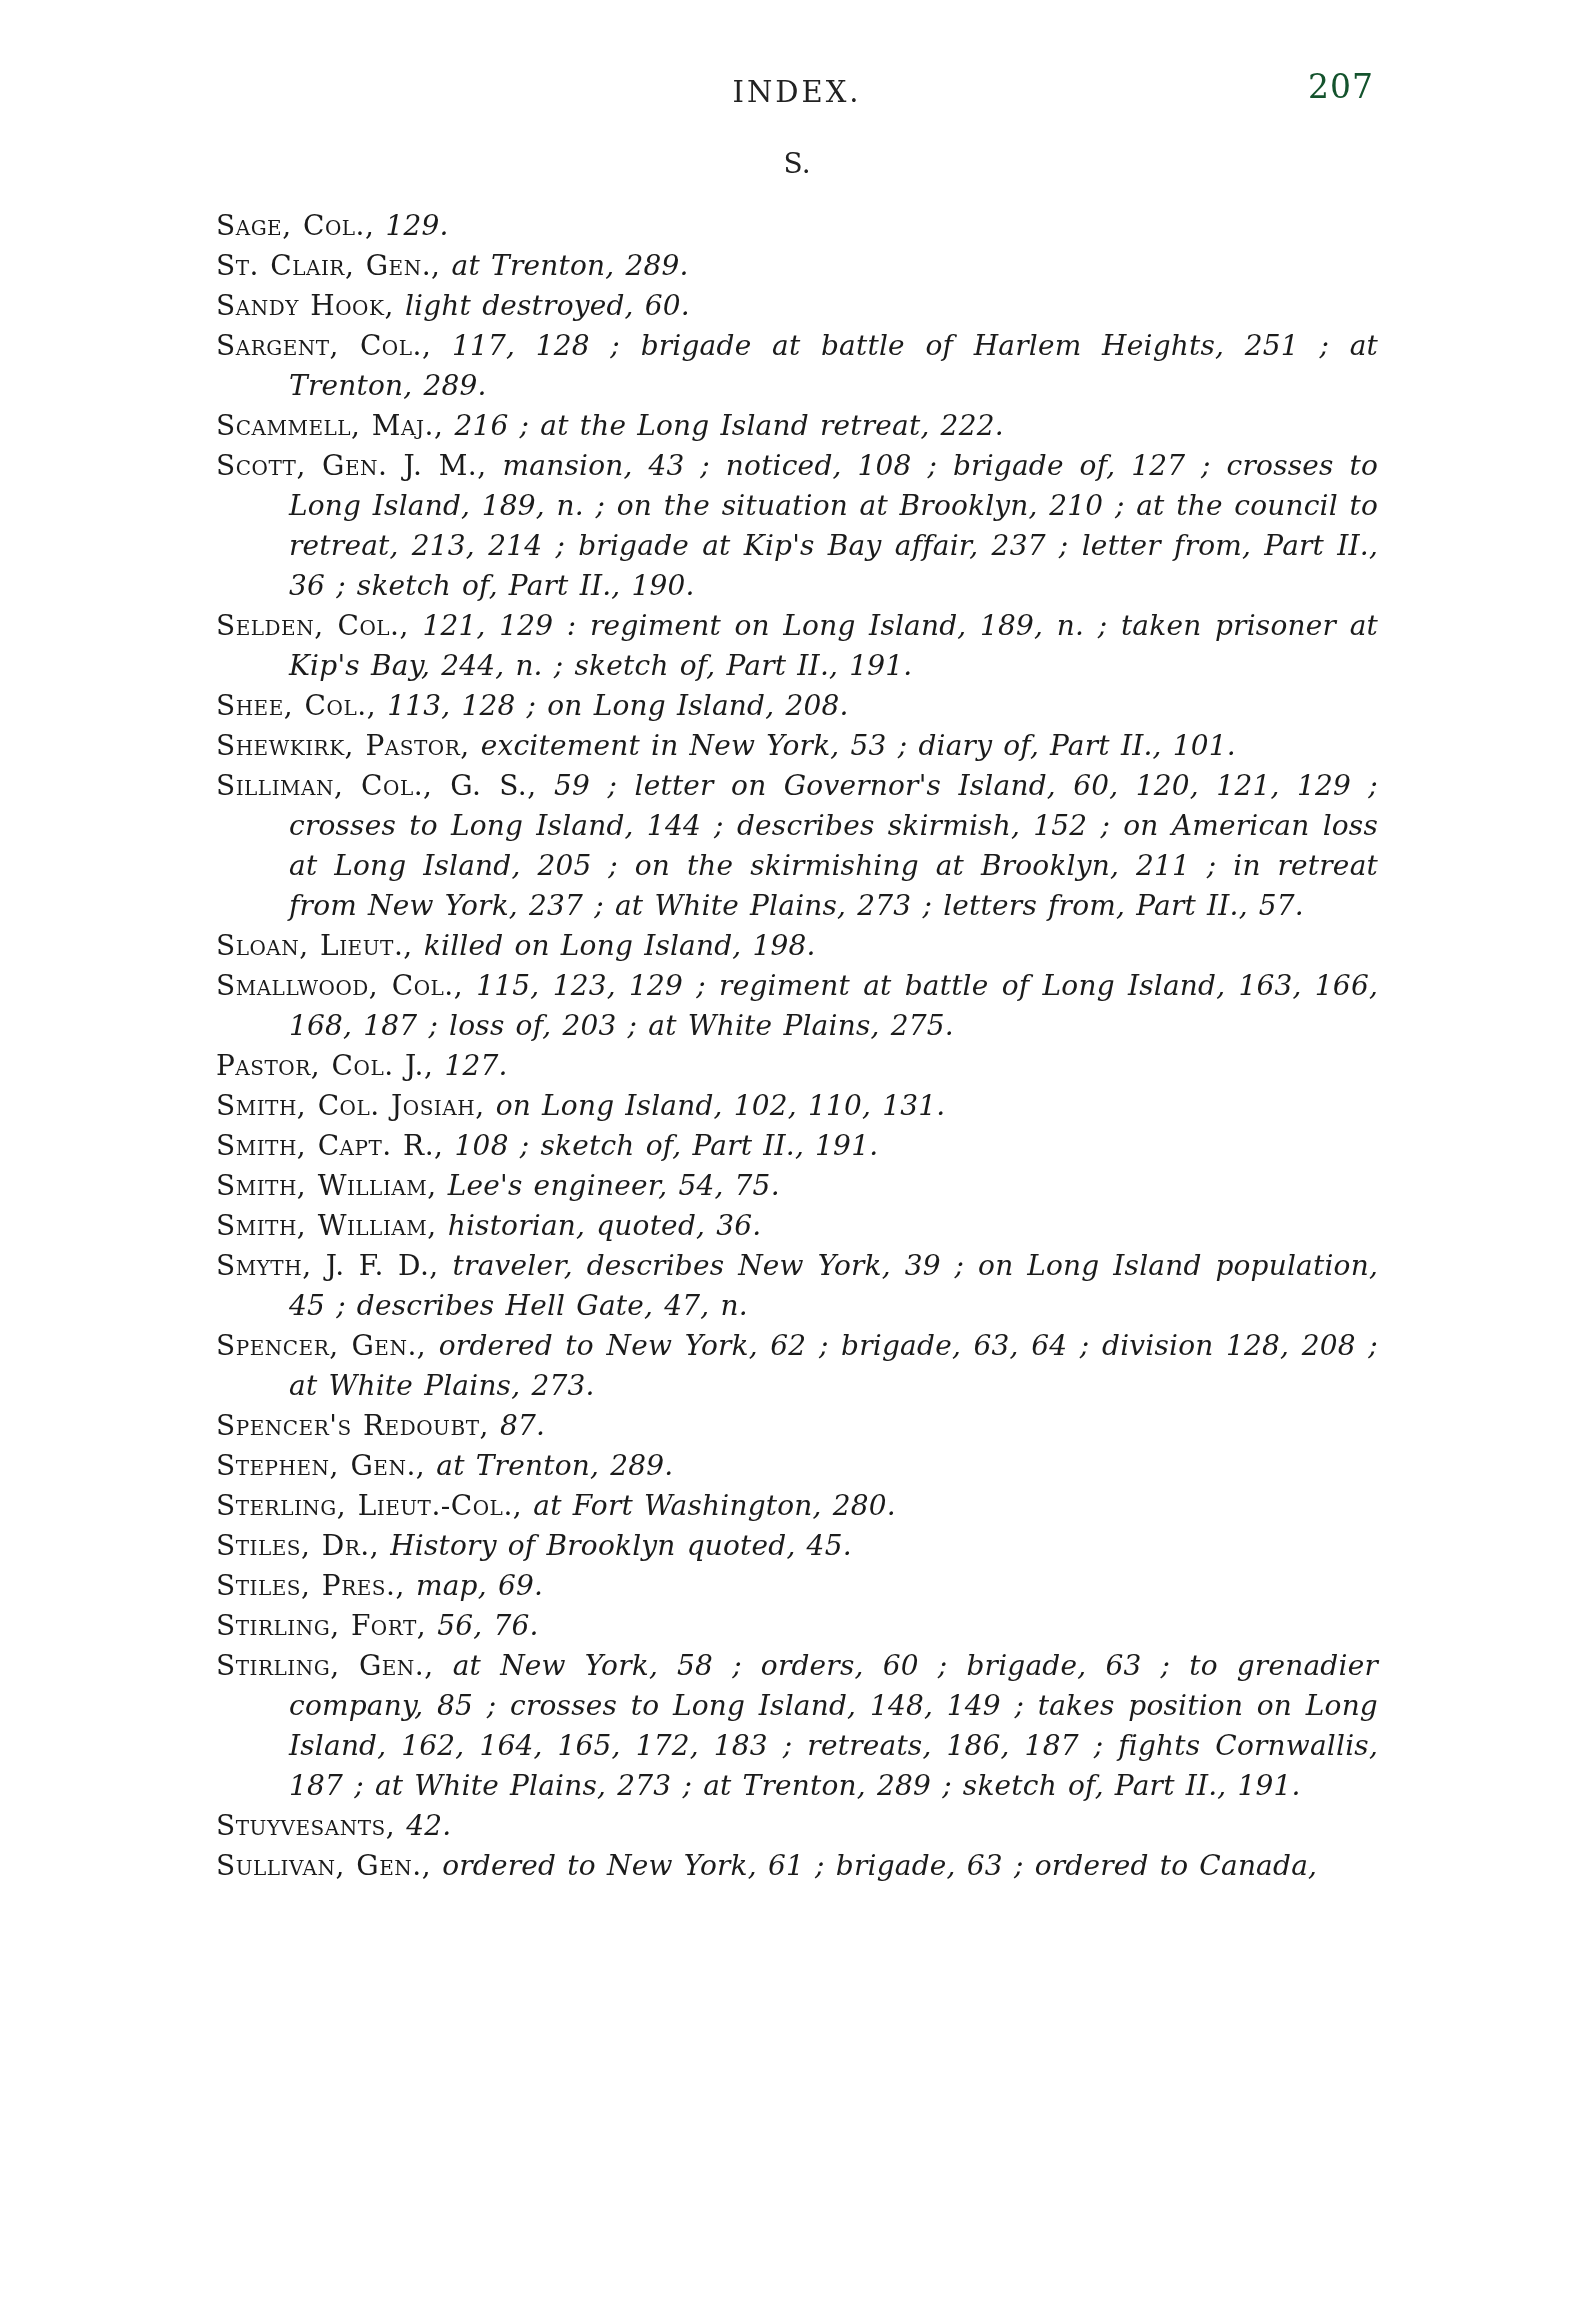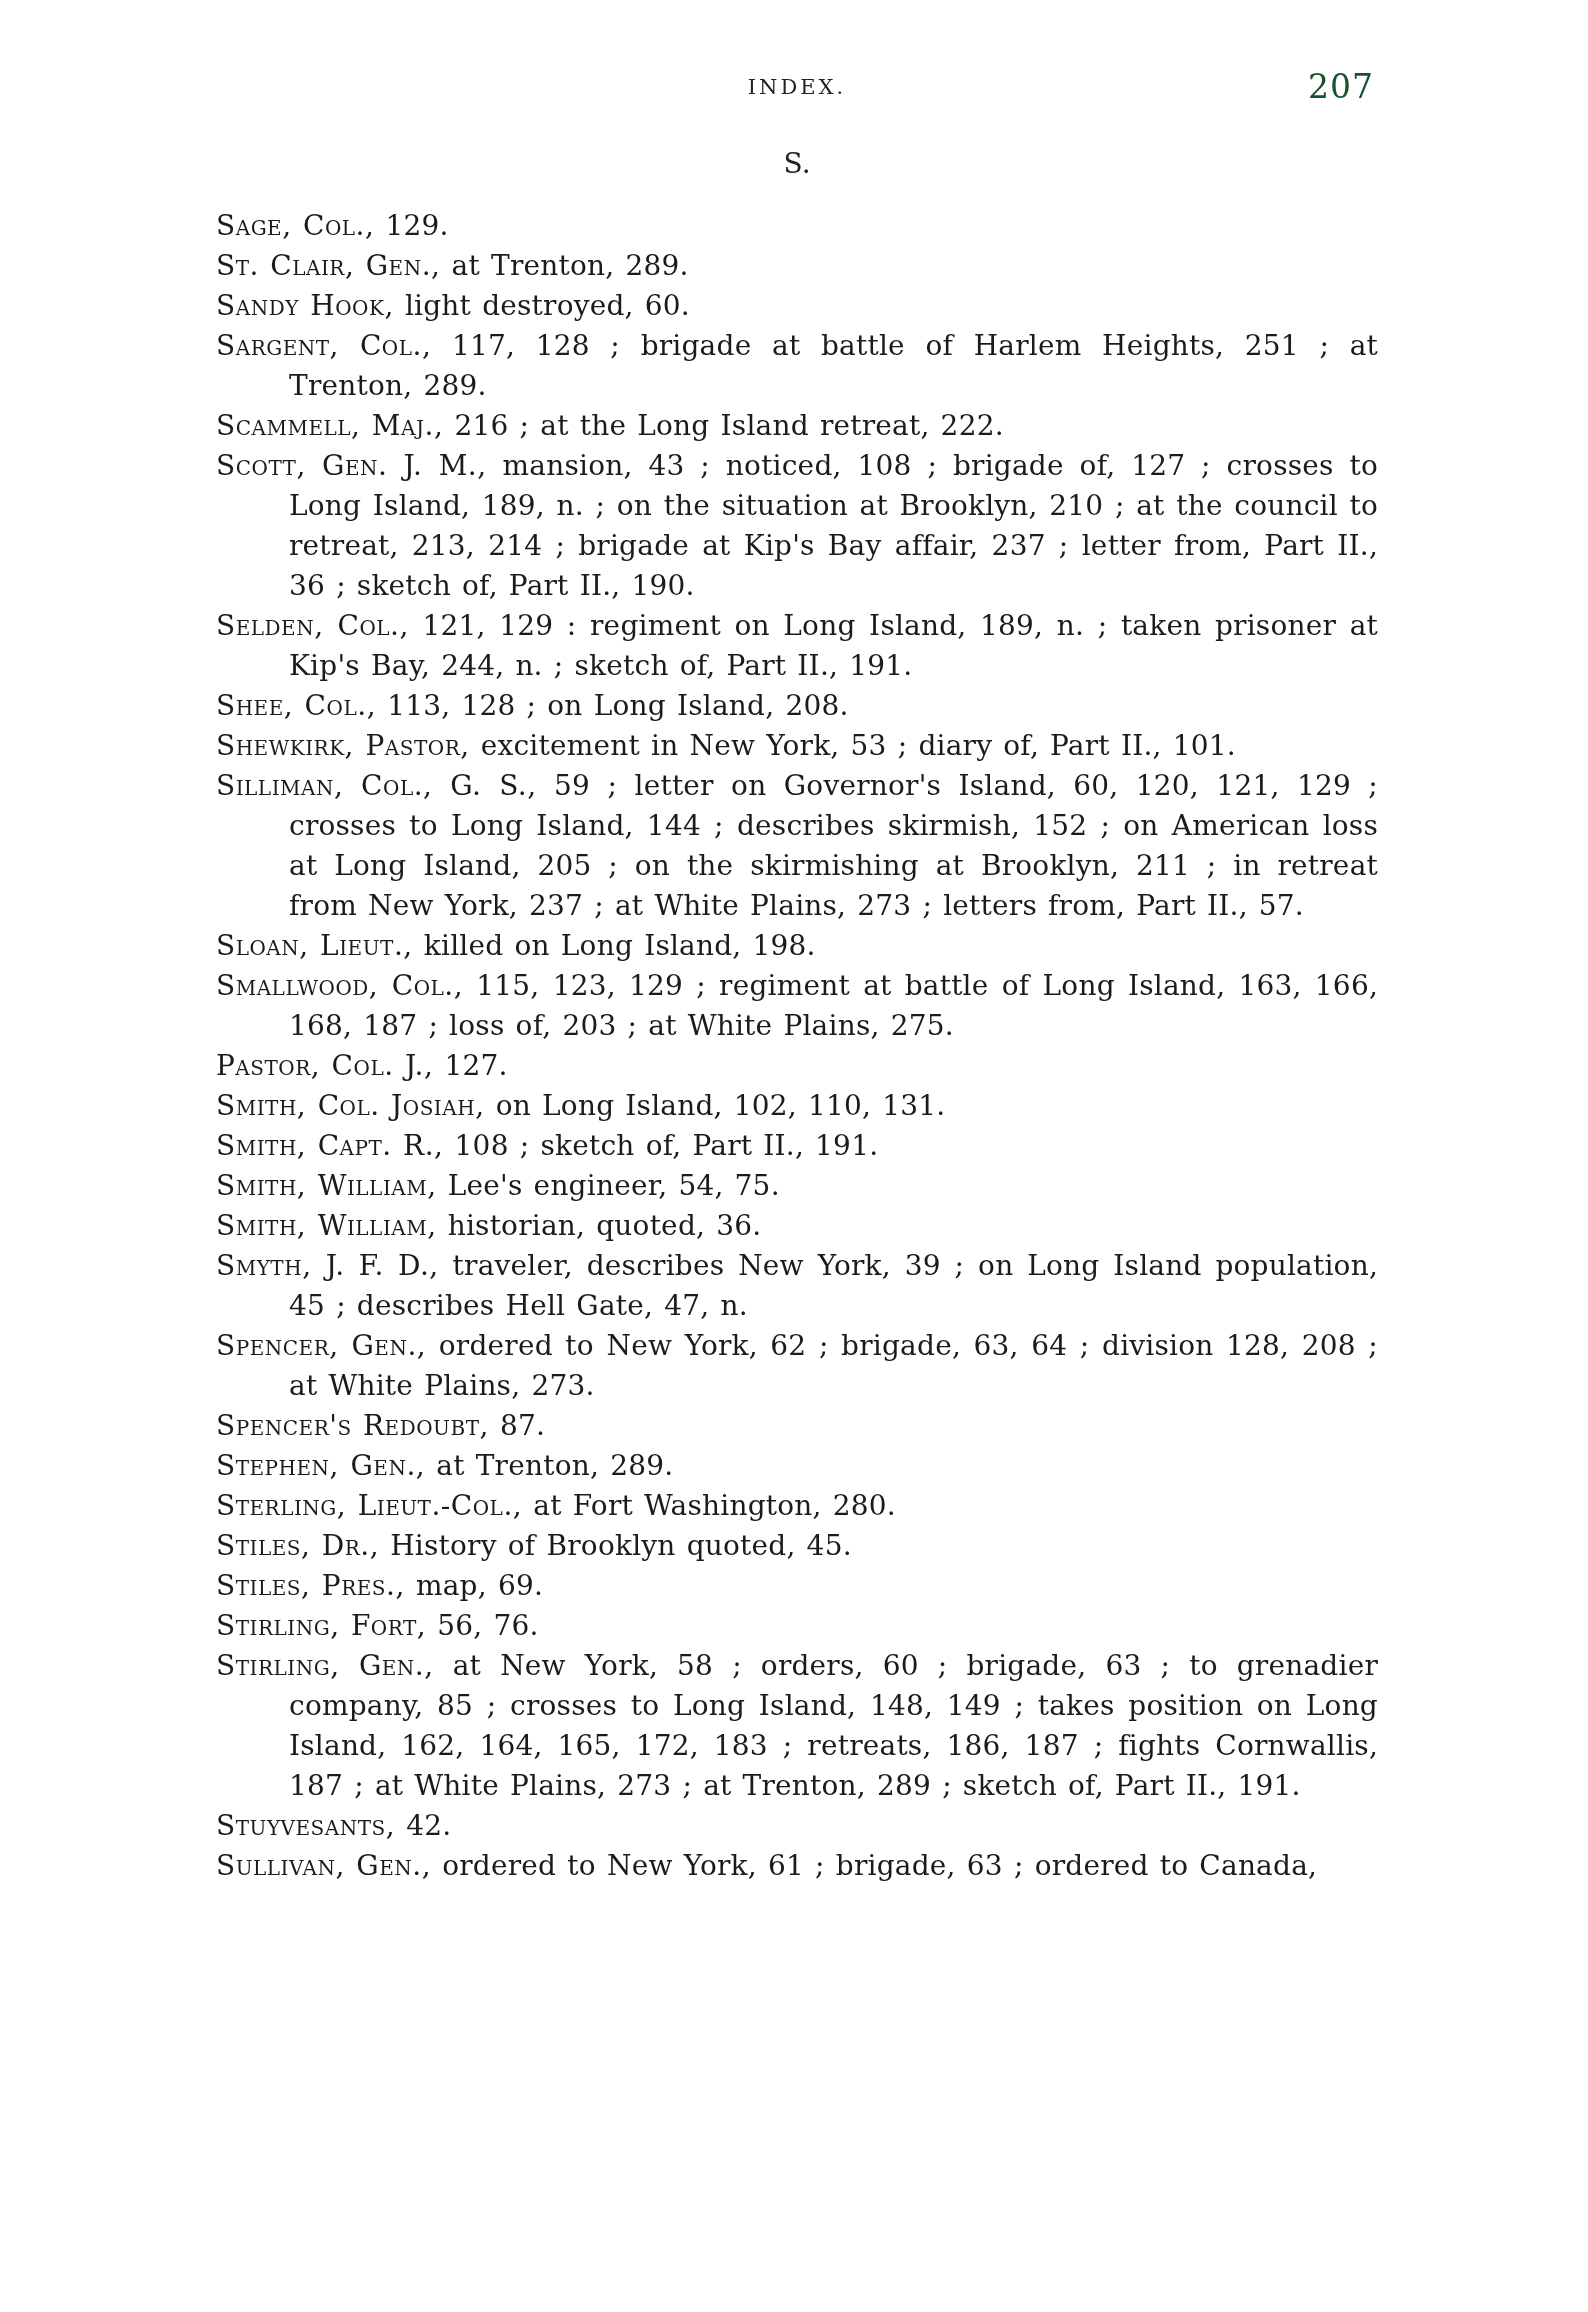--- a/index.html
+++ b/index.html
@@ -21,21 +21,21 @@
     top: 0;
     width: 1162px;
   }
   .page-header {
     position: relative;
     padding-top: 75px;
     height: 46px;
     text-align: center;
   }
   .header-title {
-    font-size: 21px;
+    font-size: 29px;
     letter-spacing: 3px;
     color: #222;
   }
   .page-number {
     position: absolute;
     right: 4px;
     top: 67px;
     font-size: 33px;
     letter-spacing: 1px;
     color: #14532d;
@@ -57,20 +57,21 @@
     padding-left: 73px;
     text-indent: -73px;
     word-spacing: 2px;
   }
   .entry-name {
     font-variant: small-caps;
     letter-spacing: 0.5px;
   }
   .entry-text {
     letter-spacing: 0.2px;
+    font-style: italic;
   }
 </style>
 </head>
 <body>
 
 <div class="page">
 
   <div class="page-header">
     <span class="header-title">INDEX.</span>
     <span class="page-number">207</span>

